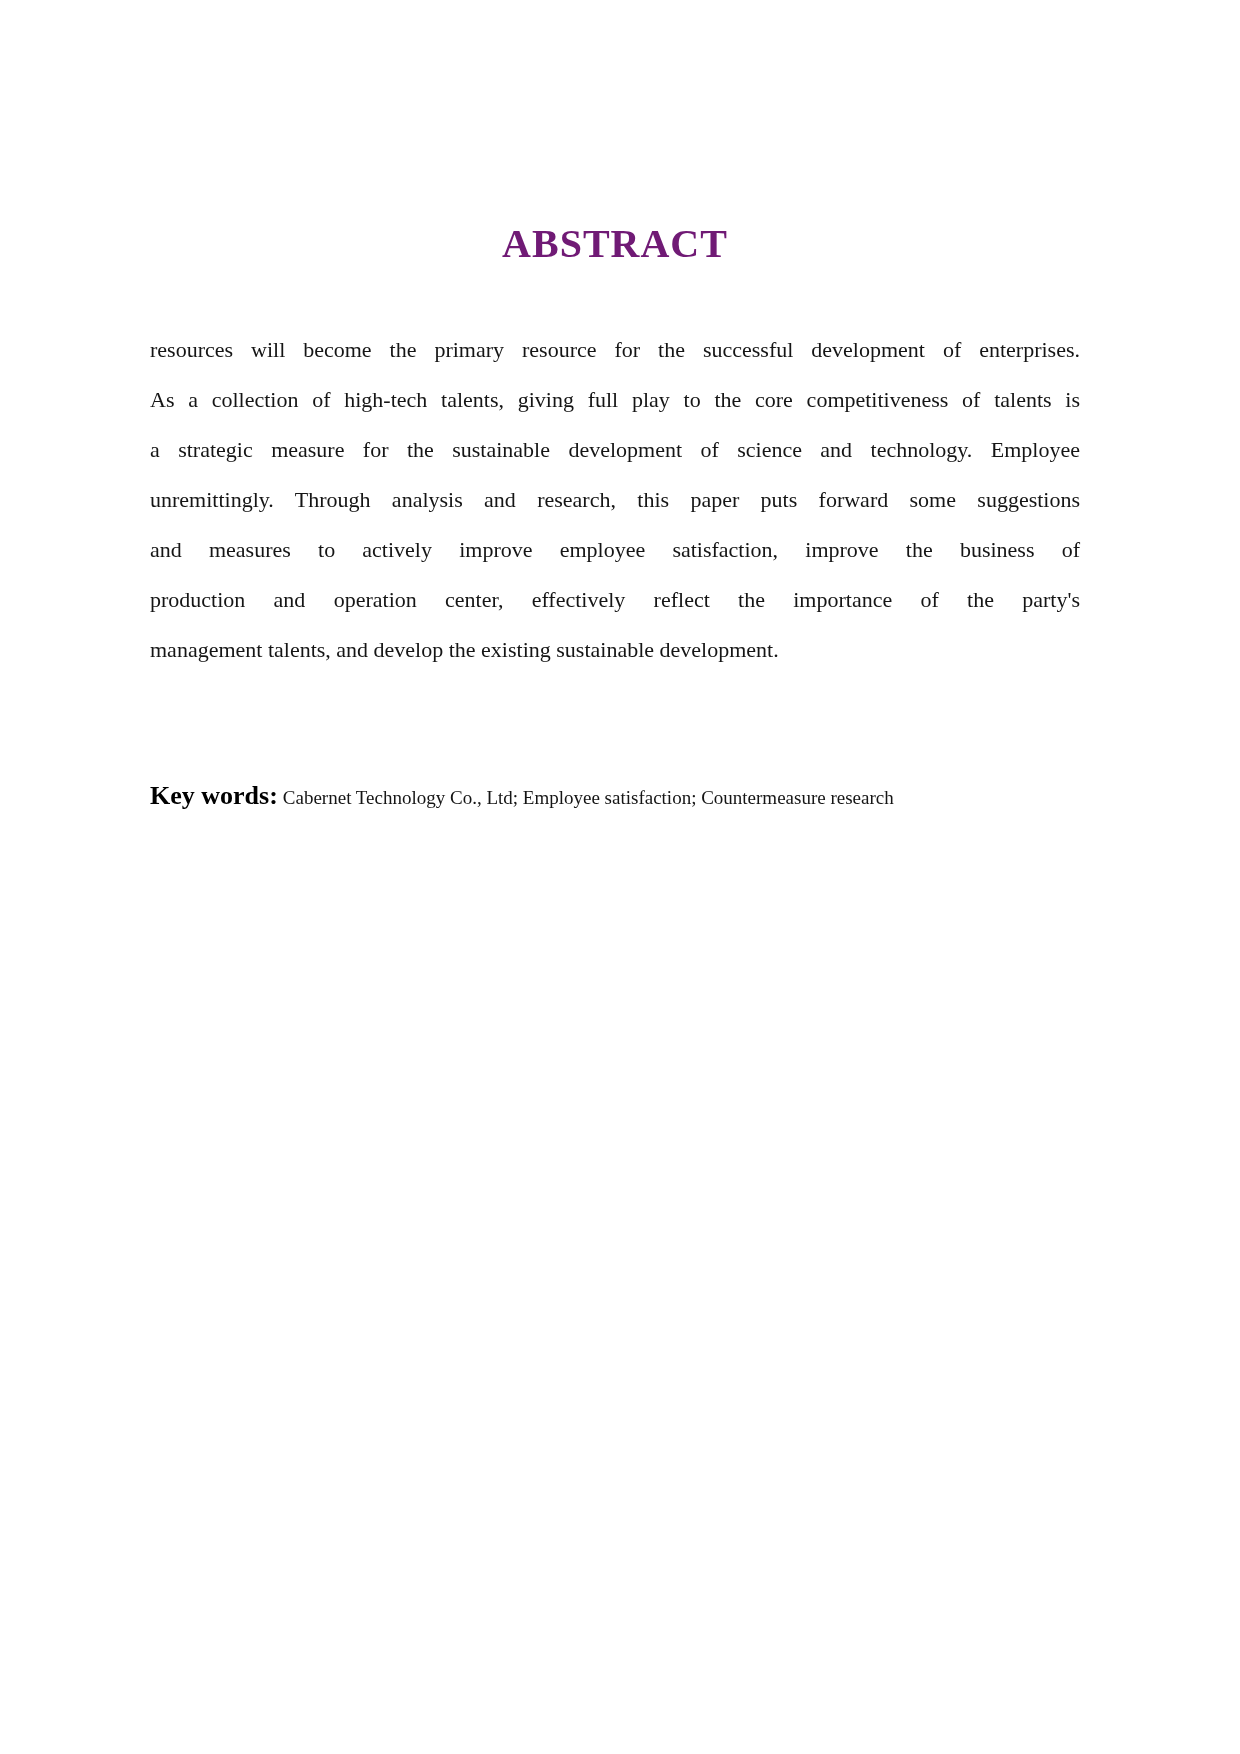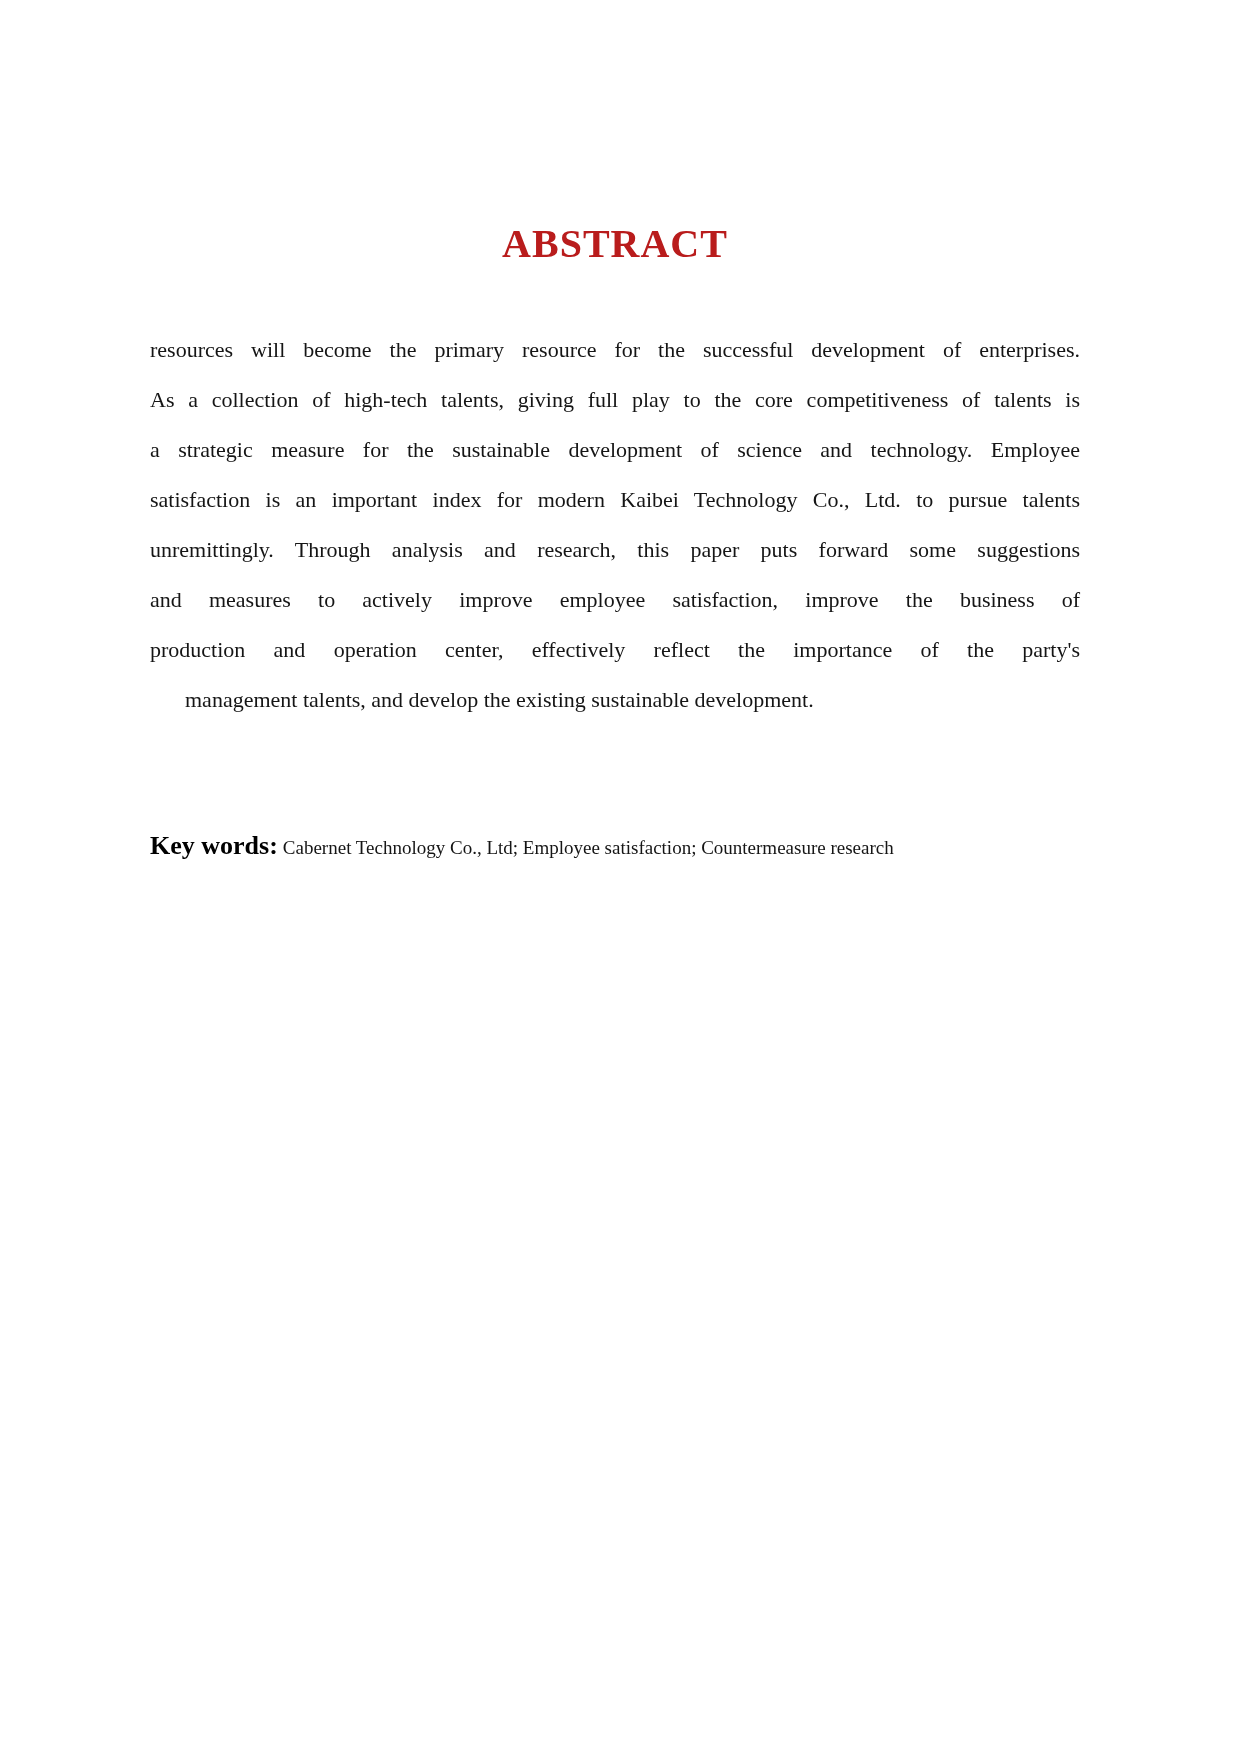--- a/index.html
+++ b/index.html
@@ -21,41 +21,40 @@
   }
   .doc-title {
     margin: 0;
     padding-top: 221px;
     text-align: center;
     font-family: "Liberation Serif", serif;
     font-size: 40px;
     font-weight: bold;
     letter-spacing: 1px;
     line-height: 46px;
-    color: #b91c1c;
+    color: #701a75;
   }
   .paragraph {
     margin-top: 58px;
     font-size: 22px;
     color: #151515;
   }
   .paragraph .line {
     line-height: 50px;
     height: 50px;
     text-align: justify;
     text-align-last: justify;
     white-space: normal;
   }
   .paragraph .line.first {
     text-indent: 57px;
   }
   .paragraph .line.last {
     text-align: right;
     text-align-last: left;
-    margin-left: 35px;
   }
   .keywords {
     margin-top: 101px;
     line-height: 40px;
   }
   .kw-label {
     font-size: 26px;
     font-weight: bold;
     color: #000000;
   }
@@ -70,21 +69,20 @@
 
 <div class="page">
   <div class="content">
 
     <h1 class="doc-title">ABSTRACT</h1>
 
     <div class="paragraph">
         <div class="line">resources will become the primary resource for the successful development of enterprises.</div>
         <div class="line">As a collection of high-tech talents, giving full play to the core competitiveness of talents is</div>
         <div class="line">a strategic measure for the sustainable development of science and technology. Employee</div>
-        <div class="line">satisfaction is an important index for modern Kaibei Technology Co., Ltd. to pursue talents</div>
         <div class="line">unremittingly. Through analysis and research, this paper puts forward some suggestions</div>
         <div class="line">and measures to actively improve employee satisfaction, improve the business of</div>
         <div class="line">production and operation center, effectively reflect the importance of the party's</div>
         <div class="line last">management talents, and develop the existing sustainable development.</div>
       </div>
 
     <div class="keywords">
       <span class="kw-label">Key words:</span>
       <span class="kw-value">Cabernet Technology Co., Ltd; Employee satisfaction; Countermeasure research</span>
     </div>

